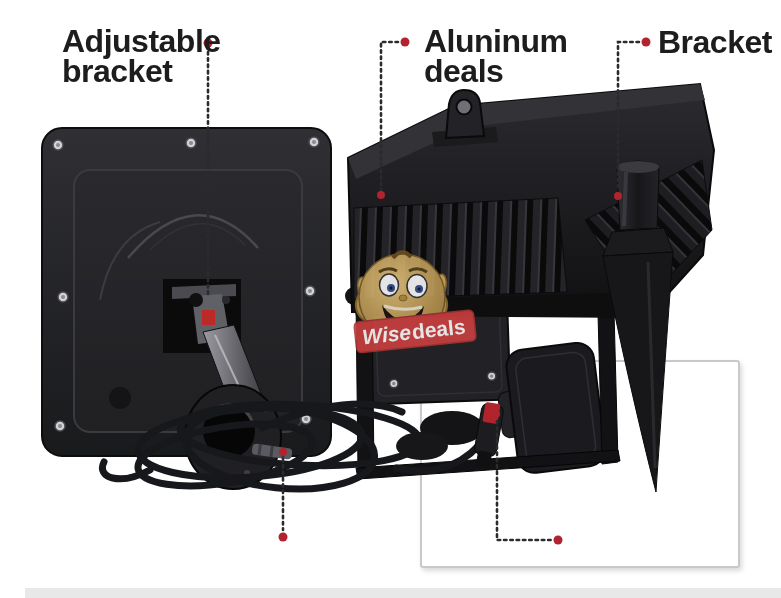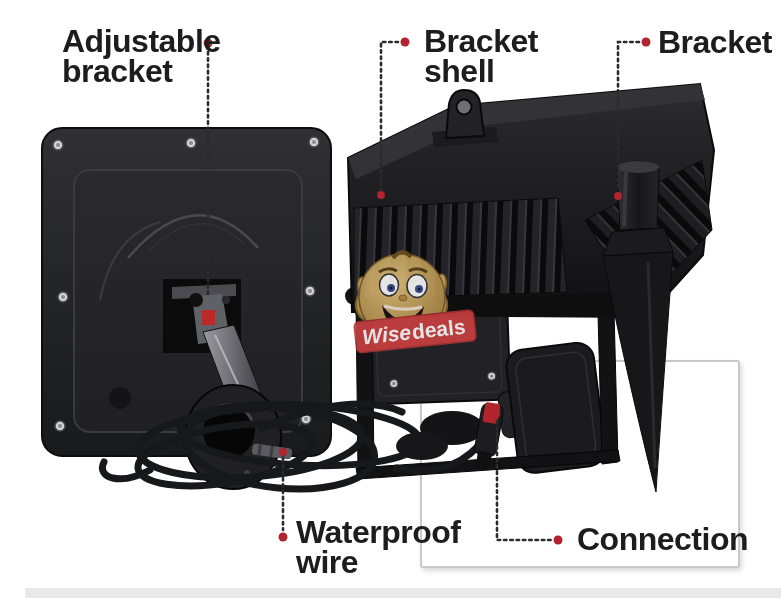--- a/index.html
+++ b/index.html
@@ -246,17 +246,15 @@
       <circle cx="646" cy="42" r="4.5" fill="#b1232e"></circle>
       <circle cx="618" cy="196" r="4" fill="#b1232e"></circle>
       <circle cx="283" cy="452" r="4" fill="#b1232e"></circle>
       <circle cx="283" cy="537" r="4.5" fill="#b1232e"></circle>
       <circle cx="496" cy="414" r="4" fill="#b1232e"></circle>
       <circle cx="558" cy="540" r="4.5" fill="#b1232e"></circle>
     </g>
   </svg>
 
   <div class="callout-label lbl-adjustable">Adjustable bracket</div>
-  <div class="callout-label lbl-aluninum">Bracket shell</div>
+  <div class="callout-label lbl-aluninum">Aluninum deals</div>
   <div class="callout-label lbl-bracket">Bracket</div>
-  <div class="callout-label lbl-waterproof">Waterproof wire</div>
-  <div class="callout-label lbl-connection">Connection</div>
 </div>
 
 </body></html>

